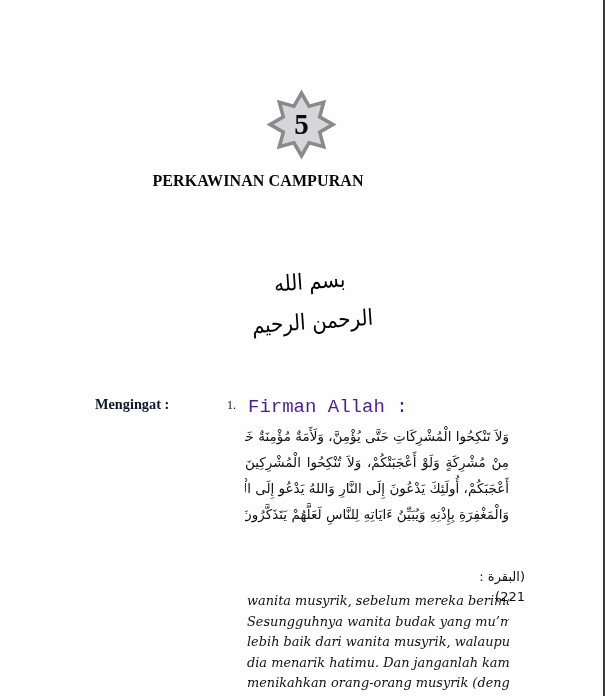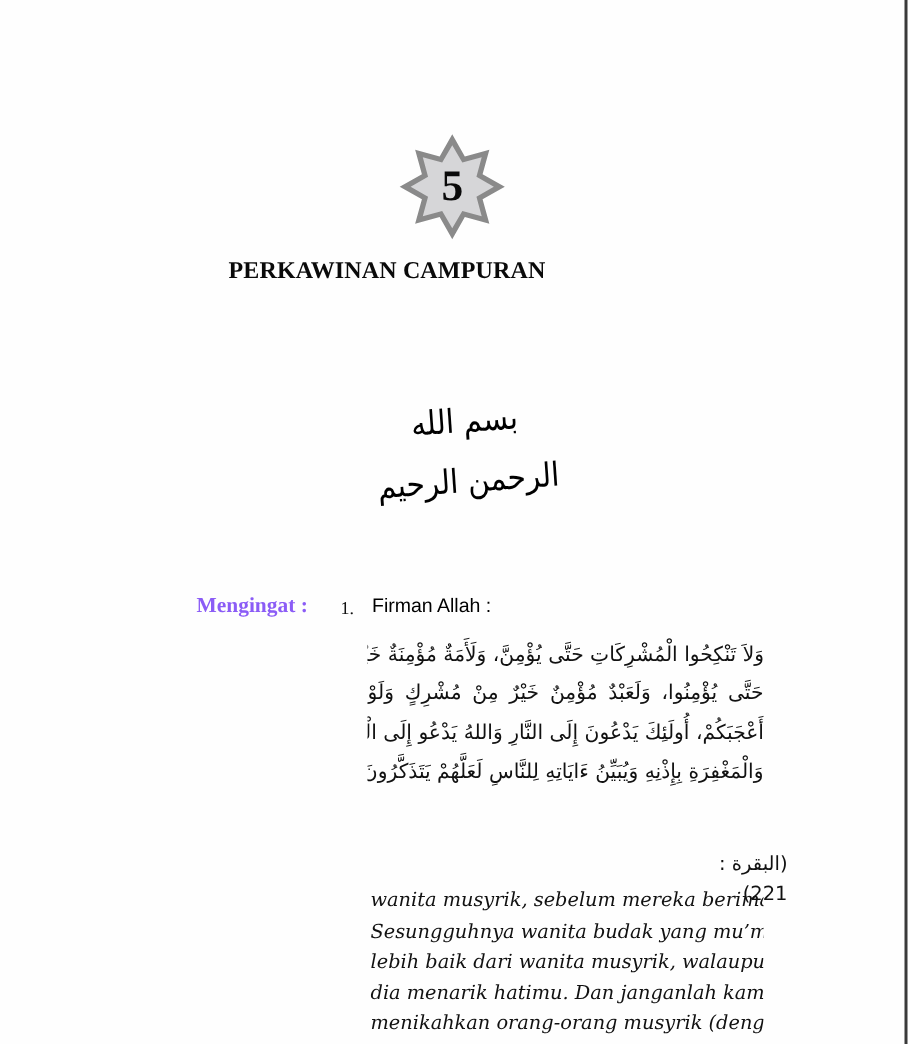--- a/index.html
+++ b/index.html
@@ -96,38 +96,37 @@
       display: inline-block;
       width: 30px;
     }
     .section-label {
       position: absolute;
       left: 95px;
       top: 396px;
       font-family: "Liberation Serif", serif;
       font-weight: bold;
       font-size: 14.3px;
-      color: #8b5cf6;
-      margin-left: 36px;
+      color: #0f172a;
     }
     .item-number {
       position: absolute;
       left: 227px;
       top: 398px;
       font-family: "Liberation Serif", serif;
       font-size: 12px;
       color: #111;
     }
     .item-title {
       position: absolute;
       left: 248px;
       top: 396px;
-      font-family: Liberation Sans, sans-serif;
-      font-size: 13px;
-      color: #000000;
+      font-family: Liberation Mono, monospace;
+      font-size: 19px;
+      color: #4c1d95;
     }
     .arabic-block {
       position: absolute;
       left: 245px;
       top: 423px;
       width: 264px;
       direction: rtl;
       font-family: "DejaVu Sans", sans-serif;
       font-size: 13.5px;
       line-height: 26px;
@@ -193,21 +192,21 @@
   <div class="basmala">بسم الله الرحمن الرحيم</div>
 
 
   <div class="section-label">Mengingat :</div>
 
   <div class="item-number">1.</div>
   <div class="item-title">Firman Allah :</div>
 
   <div class="arabic-block">
     <span class="arabic-line">وَلاَ تَنْكِحُوا الْمُشْرِكَاتِ حَتَّى يُؤْمِنَّ، وَلَأَمَةٌ مُؤْمِنَةٌ خَيْرٌ</span>
-    <span class="arabic-line">حَتَّى يُؤْمِنُوا، وَلَعَبْدٌ مُؤْمِنٌ خَيْرٌ مِنْ مُشْرِكٍ وَلَوْ</span>
+    <span class="arabic-line">مِنْ مُشْرِكَةٍ وَلَوْ أَعْجَبَتْكُمْ، وَلاَ تُنْكِحُوا الْمُشْرِكِينَ</span>
     <span class="arabic-line">أَعْجَبَكُمْ، أُولَئِكَ يَدْعُونَ إِلَى النَّارِ وَاللهُ يَدْعُو إِلَى الْجَنَّةِ</span>
     <span class="arabic-line">وَالْمَغْفِرَةِ بِإِذْنِهِ وَيُبَيِّنُ ءَايَاتِهِ لِلنَّاسِ لَعَلَّهُمْ يَتَذَكَّرُونَ</span>
   </div>
 
   <div class="arabic-ref">(البقرة : 221)</div>
 
   <div class="translation">
     <span class="tline">wanita musyrik, sebelum mereka beriman.</span>
     <span class="tline">Sesungguhnya wanita budak yang mu’min</span>
     <span class="tline">lebih baik dari wanita musyrik, walaupun</span>

